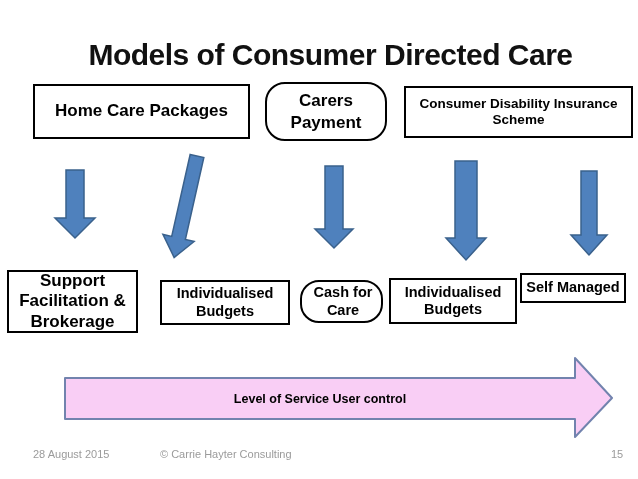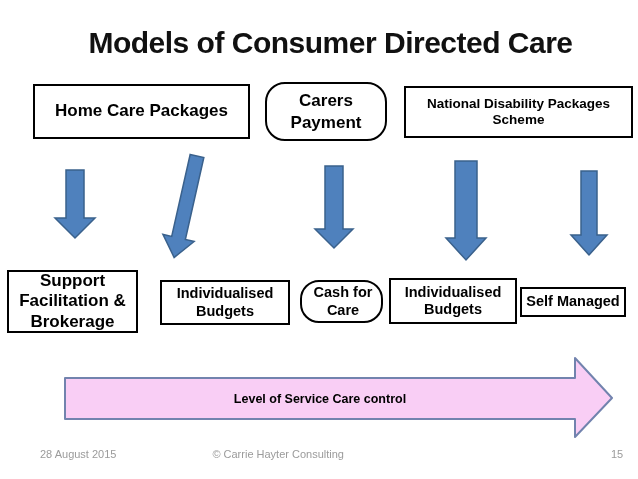--- a/index.html
+++ b/index.html
@@ -5,21 +5,21 @@
   html,body{margin:0;padding:0;background:#ffffff;}
   .slide{
     position:relative;
     width:638px;height:479px;
     background:#ffffff;
     font-family:"Liberation Sans", sans-serif;
     overflow:hidden;
   }
   .title{
     position:absolute;top:26px;left:0;right:0;
-    margin:0;
+    margin:12px;
     text-align:center;
     font-size:30px;
     font-weight:bold;
     letter-spacing:-0.5px;
     color:#111111;
     padding-left:23px;
   }
   .box{
     position:absolute;
     box-sizing:border-box;
@@ -47,22 +47,22 @@
     left:65px;top:378px;width:510px;height:41px;
     display:flex;align-items:center;justify-content:center;
     font-size:12.5px;font-weight:bold;color:#000000;
   }
   .footer-text{
     position:absolute;
     top:448px;
     font-size:11px;
     color:#9b9b9b;
   }
-  .footer-date{left:33px;margin-left:7px;}
-  .footer-copyright{left:144px;width:200px;text-align:right;}
+  .footer-date{left:33px;}
+  .footer-copyright{left:160px;width:200px;text-align:left;}
   .footer-page{left:611px;text-align:right;}
 </style>
 </head>
 <body>
 
 <div class="slide">
 
   <h1 class="title">Models of Consumer Directed Care</h1>
 
   <svg class="arrows" width="638" height="479" viewBox="0 0 638 479">
@@ -77,31 +77,31 @@
 
     <polygon points="581,171 597,171 597,235 607,235 589,255 571,235 581,235" fill="#4F81BD" stroke="#3A618C" stroke-width="1.5"></polygon>
 
     <polygon points="65,378 575,378 575,358 612,398 575,437 575,419 65,419" fill="#F9CEF5" stroke="#7283AE" stroke-width="2" stroke-linejoin="round"></polygon>
   </svg>
 
   <div class="box" style="left:33px;top:84px;width:217px;height:55px;font-size:17px;">Home Care Packages</div>
 
   <div class="box" style="left:265px;top:82px;width:122px;height:59px;font-size:17px;line-height:1.25;border-radius:20px;">Carers Payment</div>
 
-  <div class="box" style="left:404px;top:86px;width:229px;height:52px;font-size:13.5px;">National Disability Packages Scheme</div>
+  <div class="box" style="left:404px;top:86px;width:229px;height:52px;font-size:13.5px;">Consumer Disability Insurance Scheme</div>
 
   <div class="box" style="left:7px;top:270px;width:131px;height:63px;font-size:17px;">Support Facilitation &amp; Brokerage</div>
 
   <div class="box" style="left:160px;top:280px;width:130px;height:45px;font-size:14.5px;">Individualised Budgets</div>
 
   <div class="box left-align" style="left:300px;top:280px;width:83px;height:43px;font-size:14.5px;">Cash for Care</div>
 
   <div class="box" style="left:389px;top:278px;width:128px;height:46px;font-size:14.5px;">Individualised Budgets</div>
 
-  <div class="box" style="left:520px;top:287px;width:106px;height:30px;font-size:14.5px;">Self Managed</div>
+  <div class="box" style="left:520px;top:273px;width:106px;height:30px;font-size:14.5px;">Self Managed</div>
 
-  <div class="banner-label">Level of Service Care control</div>
+  <div class="banner-label">Level of Service User control</div>
 
   <div class="footer-text footer-date">28 August 2015</div>
   <div class="footer-text footer-copyright">© Carrie Hayter Consulting</div>
   <div class="footer-text footer-page">15</div>
 
 </div>
 
 </body></html>

